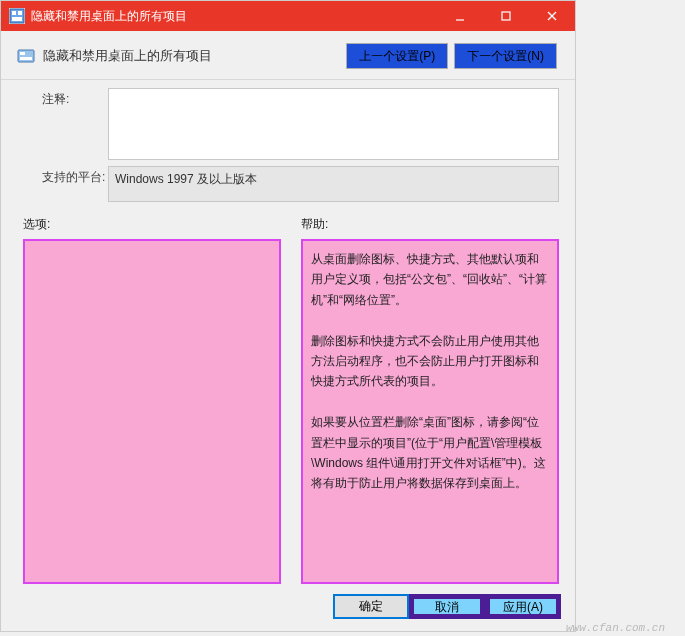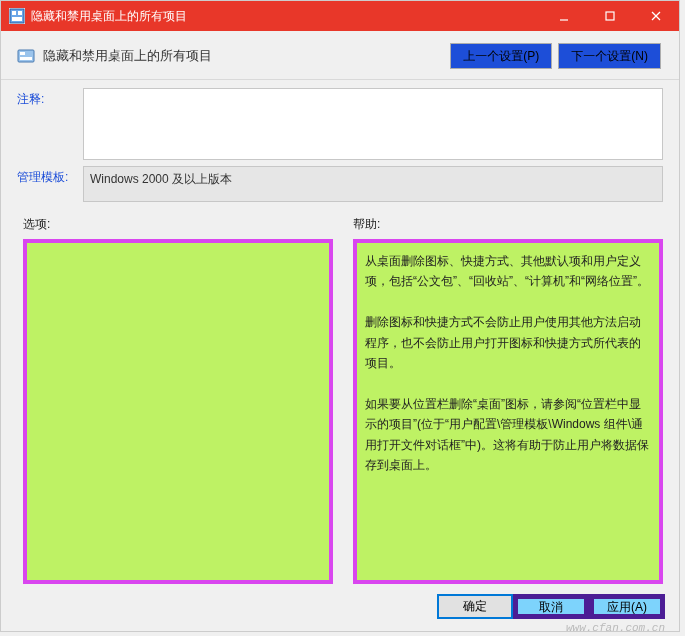--- a/index.html
+++ b/index.html
@@ -5,21 +5,21 @@
   * { box-sizing: border-box; margin: 0; padding: 0; }
   body {
     font-family: "Microsoft YaHei", "Segoe UI", Tahoma, sans-serif;
     font-size: 12px;
     background: #f0f0f0;
     width: 685px;
     height: 636px;
     overflow: hidden;
   }
   .window {
-    width: 680px;
+    width: 576px;
     height: 632px;
     background: #f0f0f0;
     border: 1px solid #ccc;
     display: flex;
     flex-direction: column;
   }
   .titlebar {
     background: #e83729;
     color: #fff;
     height: 30px;
@@ -95,21 +95,21 @@
   .radio-row label { cursor:pointer; color:#222; }
   .cursor-arrow {
     position:absolute;
     left: 4px; top: 16px;
     pointer-events:none;
   }
   .cursor-arrow svg { width:14px; height:18px; }
 
   .form-col { flex:1; }
   .form-row { display:flex; margin-bottom:6px; }
-  .form-label { width:66px; text-align:left; padding-top:3px; color:#1d4ed8; }
+  .form-label { width:66px; text-align:left; padding-top:3px; color:#404040;margin-left:25px; }
   .comment-box {
     flex:1;
     height: 72px;
     border: 1px solid #c7c7c7;
     background:#fff;
     resize: none;
     font-family: inherit;
     font-size:12px;
     padding:3px;
     overflow-y: scroll;
@@ -130,22 +130,22 @@
     display:flex;
     padding: 2px 16px 0 22px;
     gap: 20px;
     flex:1;
     min-height:0;
   }
   .col { display:flex; flex-direction:column; flex:1; min-width:0; min-height:0;}
   .col-label { margin: 6px 0 6px 0; color:#222; }
   .big-box {
     flex:1;
-    border:4px solid #d946ef;
-    background:#bef264;
+    border:2px solid #d946ef;
+    background:#f9a8d4;
     font-size:12px;
     overflow-y: scroll;
     padding:8px;
     line-height:1.7;
     color:#222;
     min-height: 0;
   }
   .big-box.opt { padding:4px; overflow:auto; }
 
   .footer {
@@ -230,22 +230,22 @@
   <div class="separator"></div>
 
   <div class="upper">
 
     <div class="form-col">
       <div class="form-row">
         <div class="form-label">注释:</div>
         <textarea class="comment-box" style=""></textarea>
       </div>
       <div class="form-row">
-        <div class="form-label">管理模板:</div>
-        <div class="platform-box">Windows 2000 及以上版本</div>
+        <div class="form-label">支持的平台:</div>
+        <div class="platform-box">Windows 1997 及以上版本</div>
       </div>
     </div>
   </div>
 
   <div class="lower">
     <div class="col">
       <div class="col-label">选项:</div>
       <div class="big-box opt"></div>
     </div>
     <div class="col">

